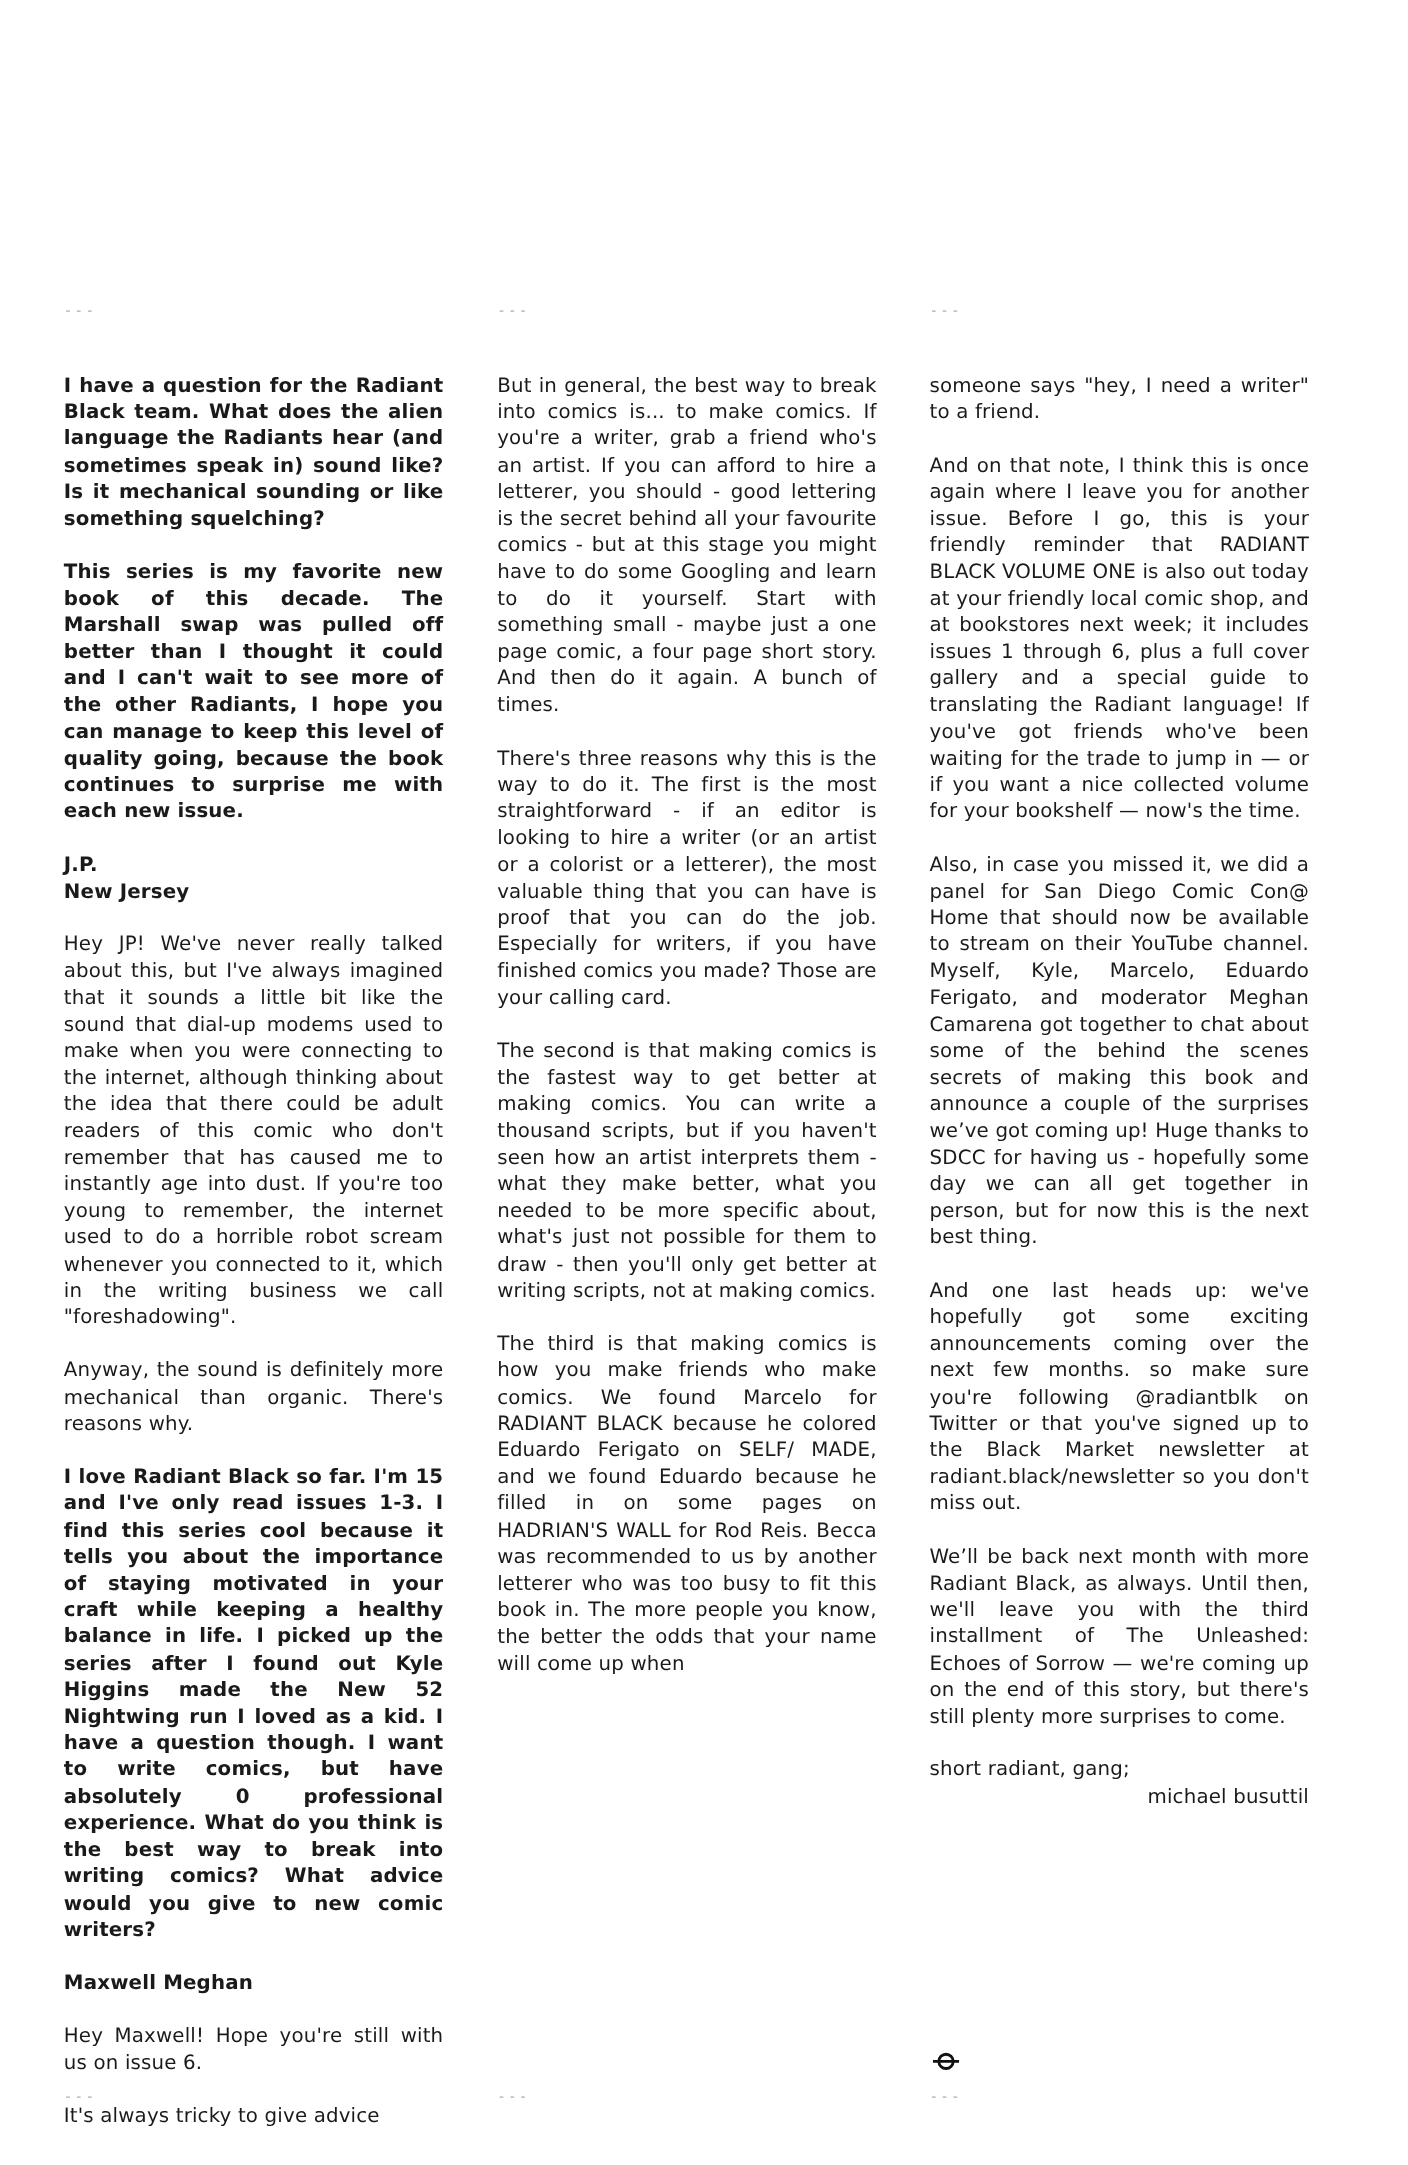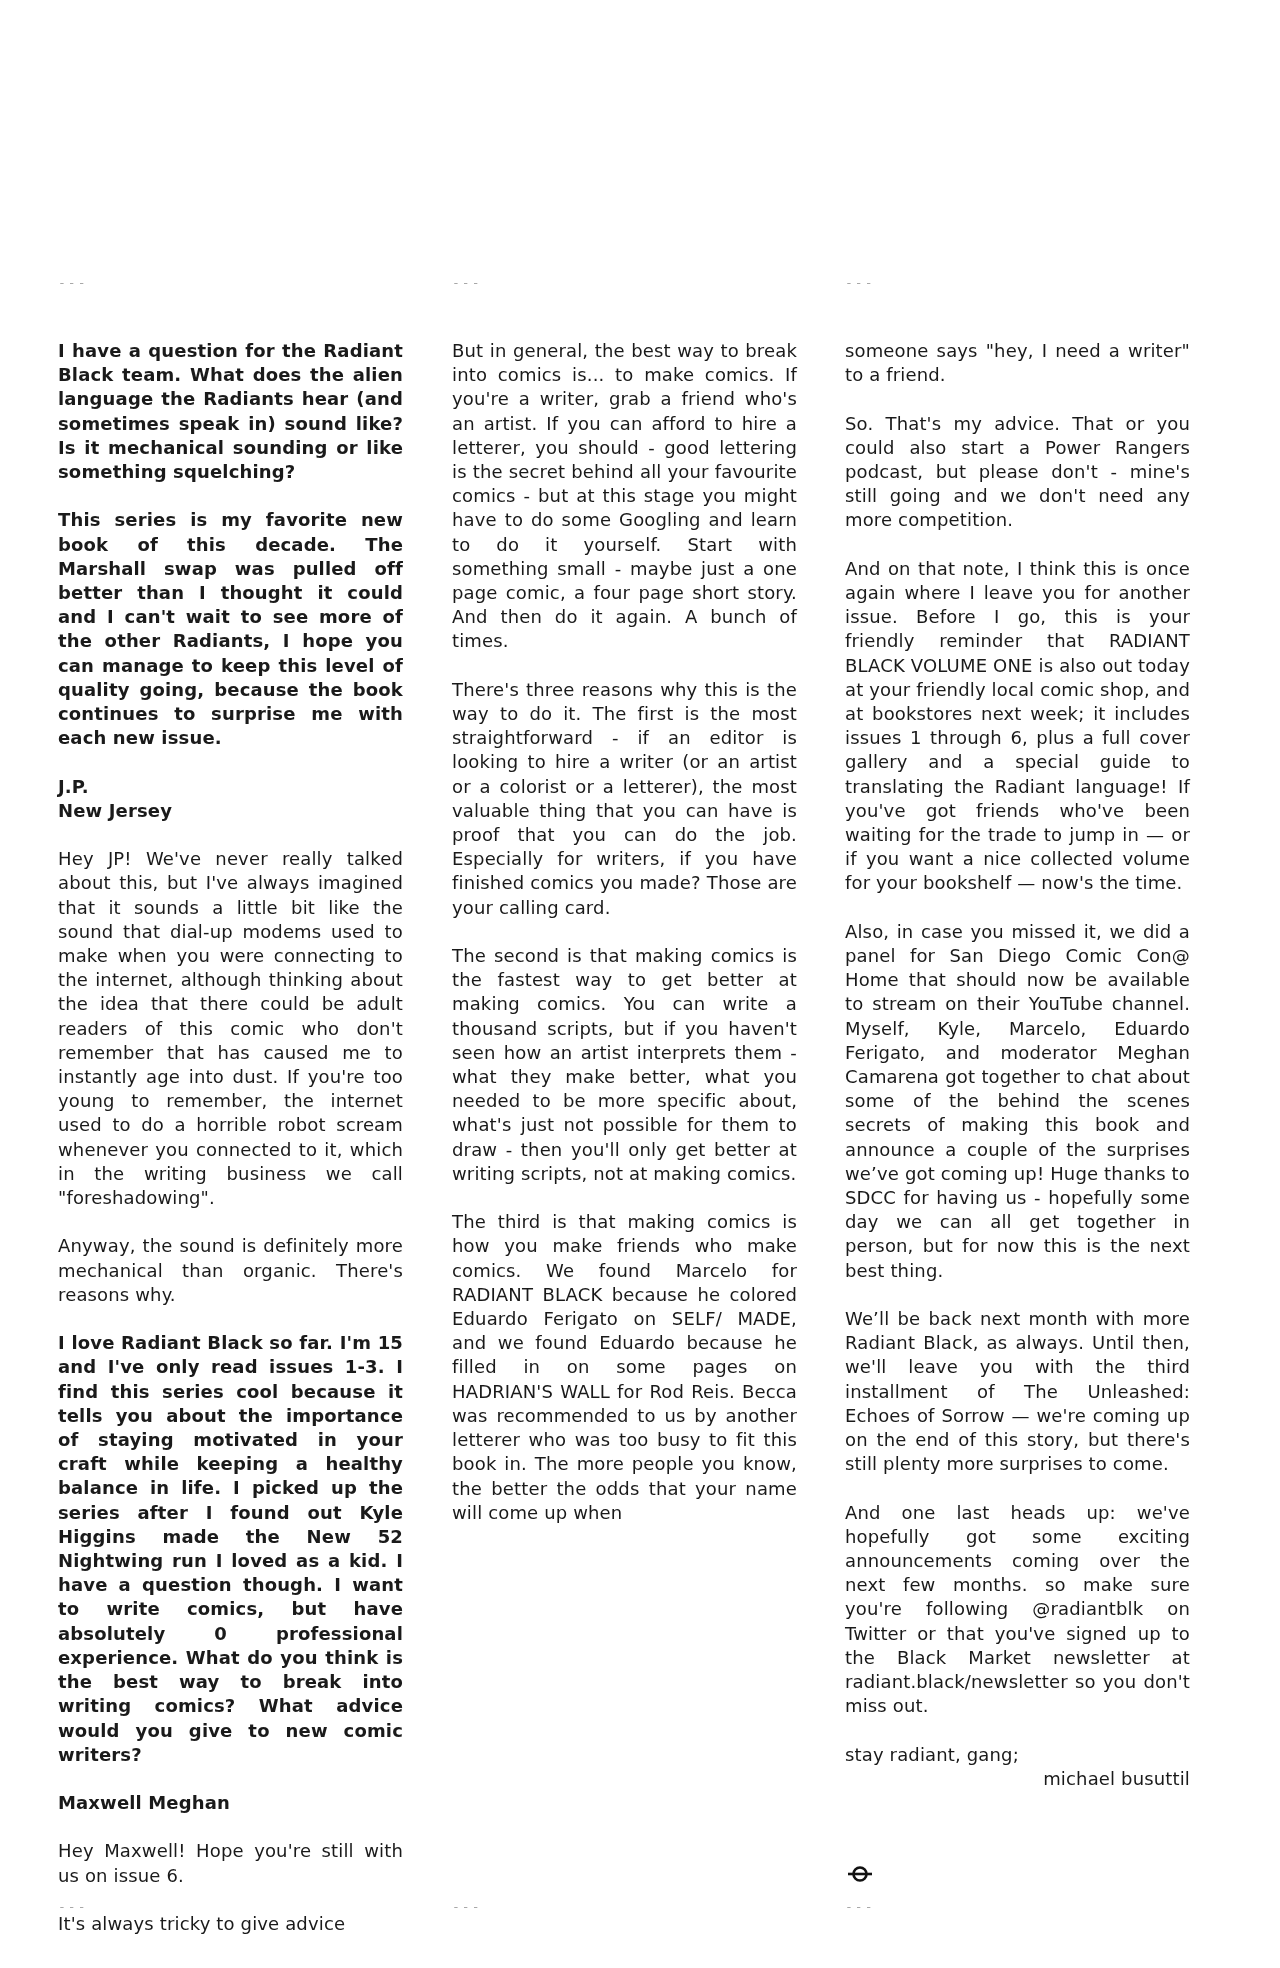--- a/index.html
+++ b/index.html
@@ -106,26 +106,25 @@
       <p>There's three reasons why this is the way to do it. The first is the most straightforward - if an editor is looking to hire a writer (or an artist or a colorist or a letterer), the most valuable thing that you can have is proof that you can do the job. Especially for writers, if you have finished comics you made? Those are your calling card.</p>
       <p>The second is that making comics is the fastest way to get better at making comics. You can write a thousand scripts, but if you haven't seen how an artist interprets them - what they make better, what you needed to be more specific about, what's just not possible for them to draw - then you'll only get better at writing scripts, not at making comics.</p>
       <p class="last-cont">The third is that making comics is how you make friends who make comics. We found Marcelo for RADIANT BLACK because he colored Eduardo Ferigato on SELF/ MADE, and we found Eduardo because he filled in on some pages on HADRIAN'S WALL for Rod Reis. Becca was recommended to us by another letterer who was too busy to fit this book in. The more people you know, the better the odds that your name will come up when</p>
     </div>
   </div>
 
   <div class="col col-3">
     <div class="divider divider-top">---</div>
     <div class="col-body">
       <p>someone says "hey, I need a writer" to a friend.</p>
-      <p>So. That's my advice. That or you could also start a Power Rangers podcast, but please don't - mine's still going and we don't need any more competition.</p>
       <p>And on that note, I think this is once again where I leave you for another issue. Before I go, this is your friendly reminder that RADIANT BLACK VOLUME ONE is also out today at your friendly local comic shop, and at bookstores next week; it includes issues 1 through 6, plus a full cover gallery and a special guide to translating the Radiant language! If you've got friends who've been waiting for the trade to jump in — or if you want a nice collected volume for your bookshelf — now's the time.</p>
       <p>Also, in case you missed it, we did a panel for San Diego Comic Con@ Home that should now be available to stream on their YouTube channel. Myself, Kyle, Marcelo, Eduardo Ferigato, and moderator Meghan Camarena got together to chat about some of the behind the scenes secrets of making this book and announce a couple of the surprises we’ve got coming up! Huge thanks to SDCC for having us - hopefully some day we can all get together in person, but for now this is the next best thing.</p>
+      <p>And one last heads up: we've hopefully got some exciting announcements coming over the next few months. so make sure you're following @radiantblk on Twitter or that you've signed up to the Black Market newsletter at radiant.black/newsletter so you don't miss out.</p>
       <p>We’ll be back next month with more Radiant Black, as always. Until then, we'll leave you with the third installment of The Unleashed: Echoes of Sorrow — we're coming up on the end of this story, but there's still plenty more surprises to come.</p>
-      <p>And one last heads up: we've hopefully got some exciting announcements coming over the next few months. so make sure you're following @radiantblk on Twitter or that you've signed up to the Black Market newsletter at radiant.black/newsletter so you don't miss out.</p>
-      <p class="tight" style="text-align:left">stay radiant, gang;</p>
+      <p class="tight" style="text-align:left">short radiant, gang;</p>
       <p class="tight" style="text-align:right">michael busuttil</p>
     </div>
   </div>
 
   <svg class="logo-mark" viewBox="0 0 24 20">
     <circle cx="12" cy="10" r="6.5" fill="none" stroke="#111111" stroke-width="2.6"></circle>
     <line x1="0" y1="10" x2="24" y2="10" stroke="#111111" stroke-width="2.6"></line>
   </svg>
 
   <div class="divider-bottom db-1">---</div>

